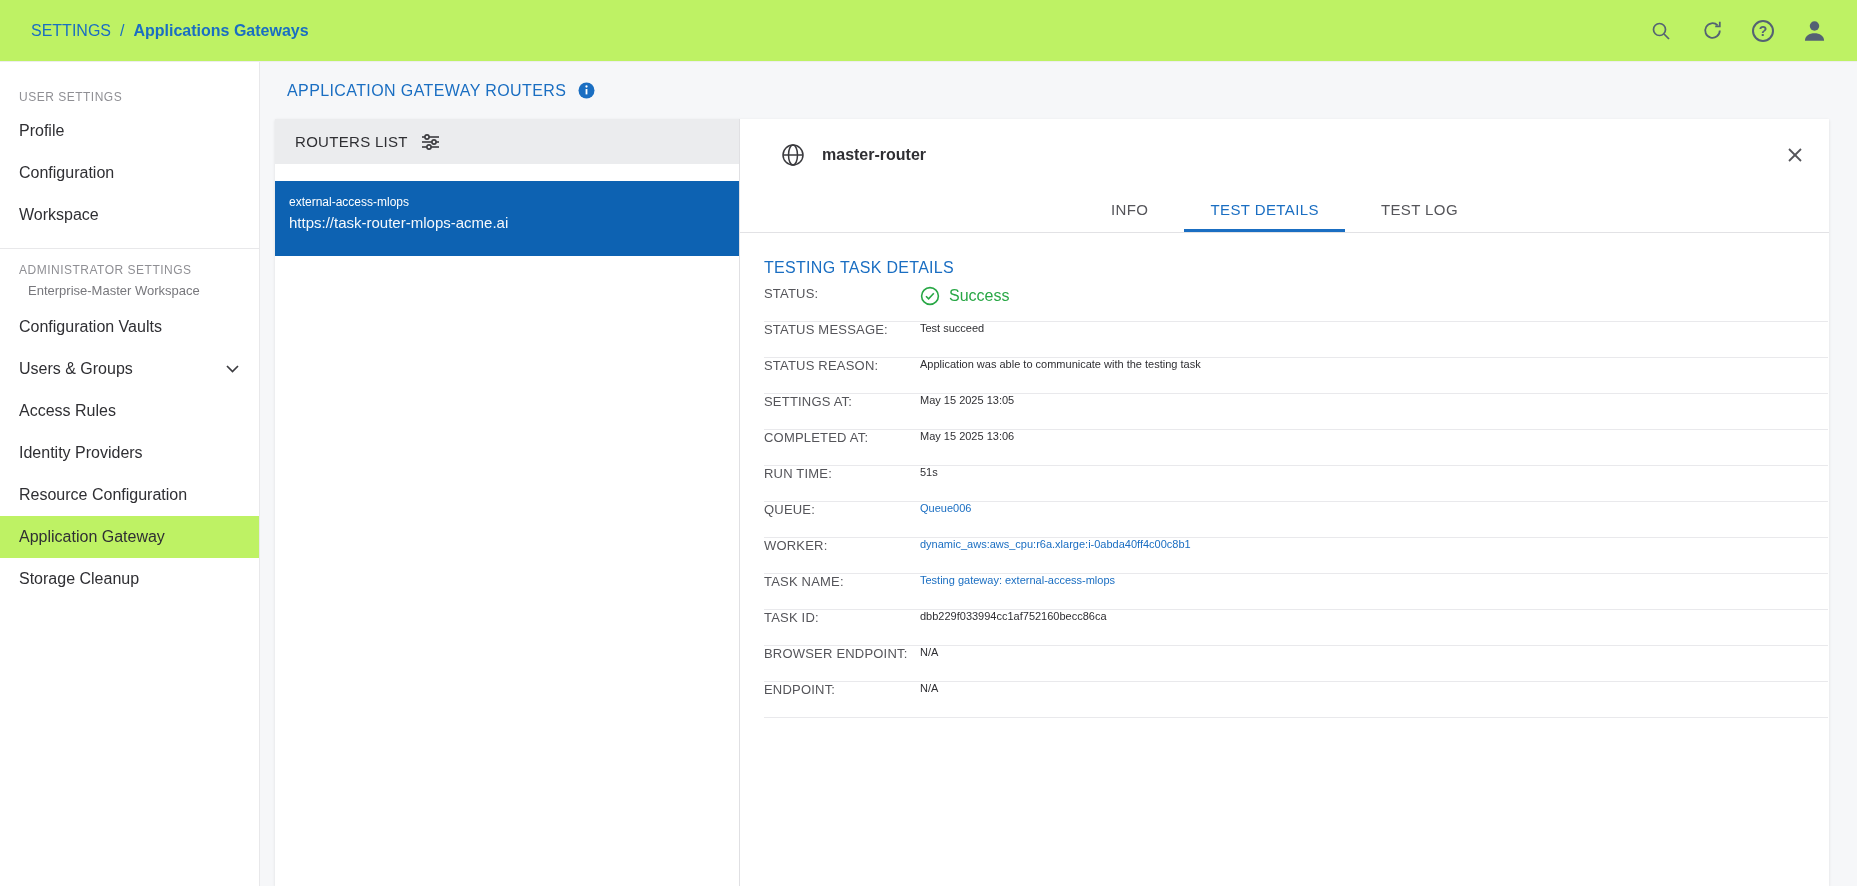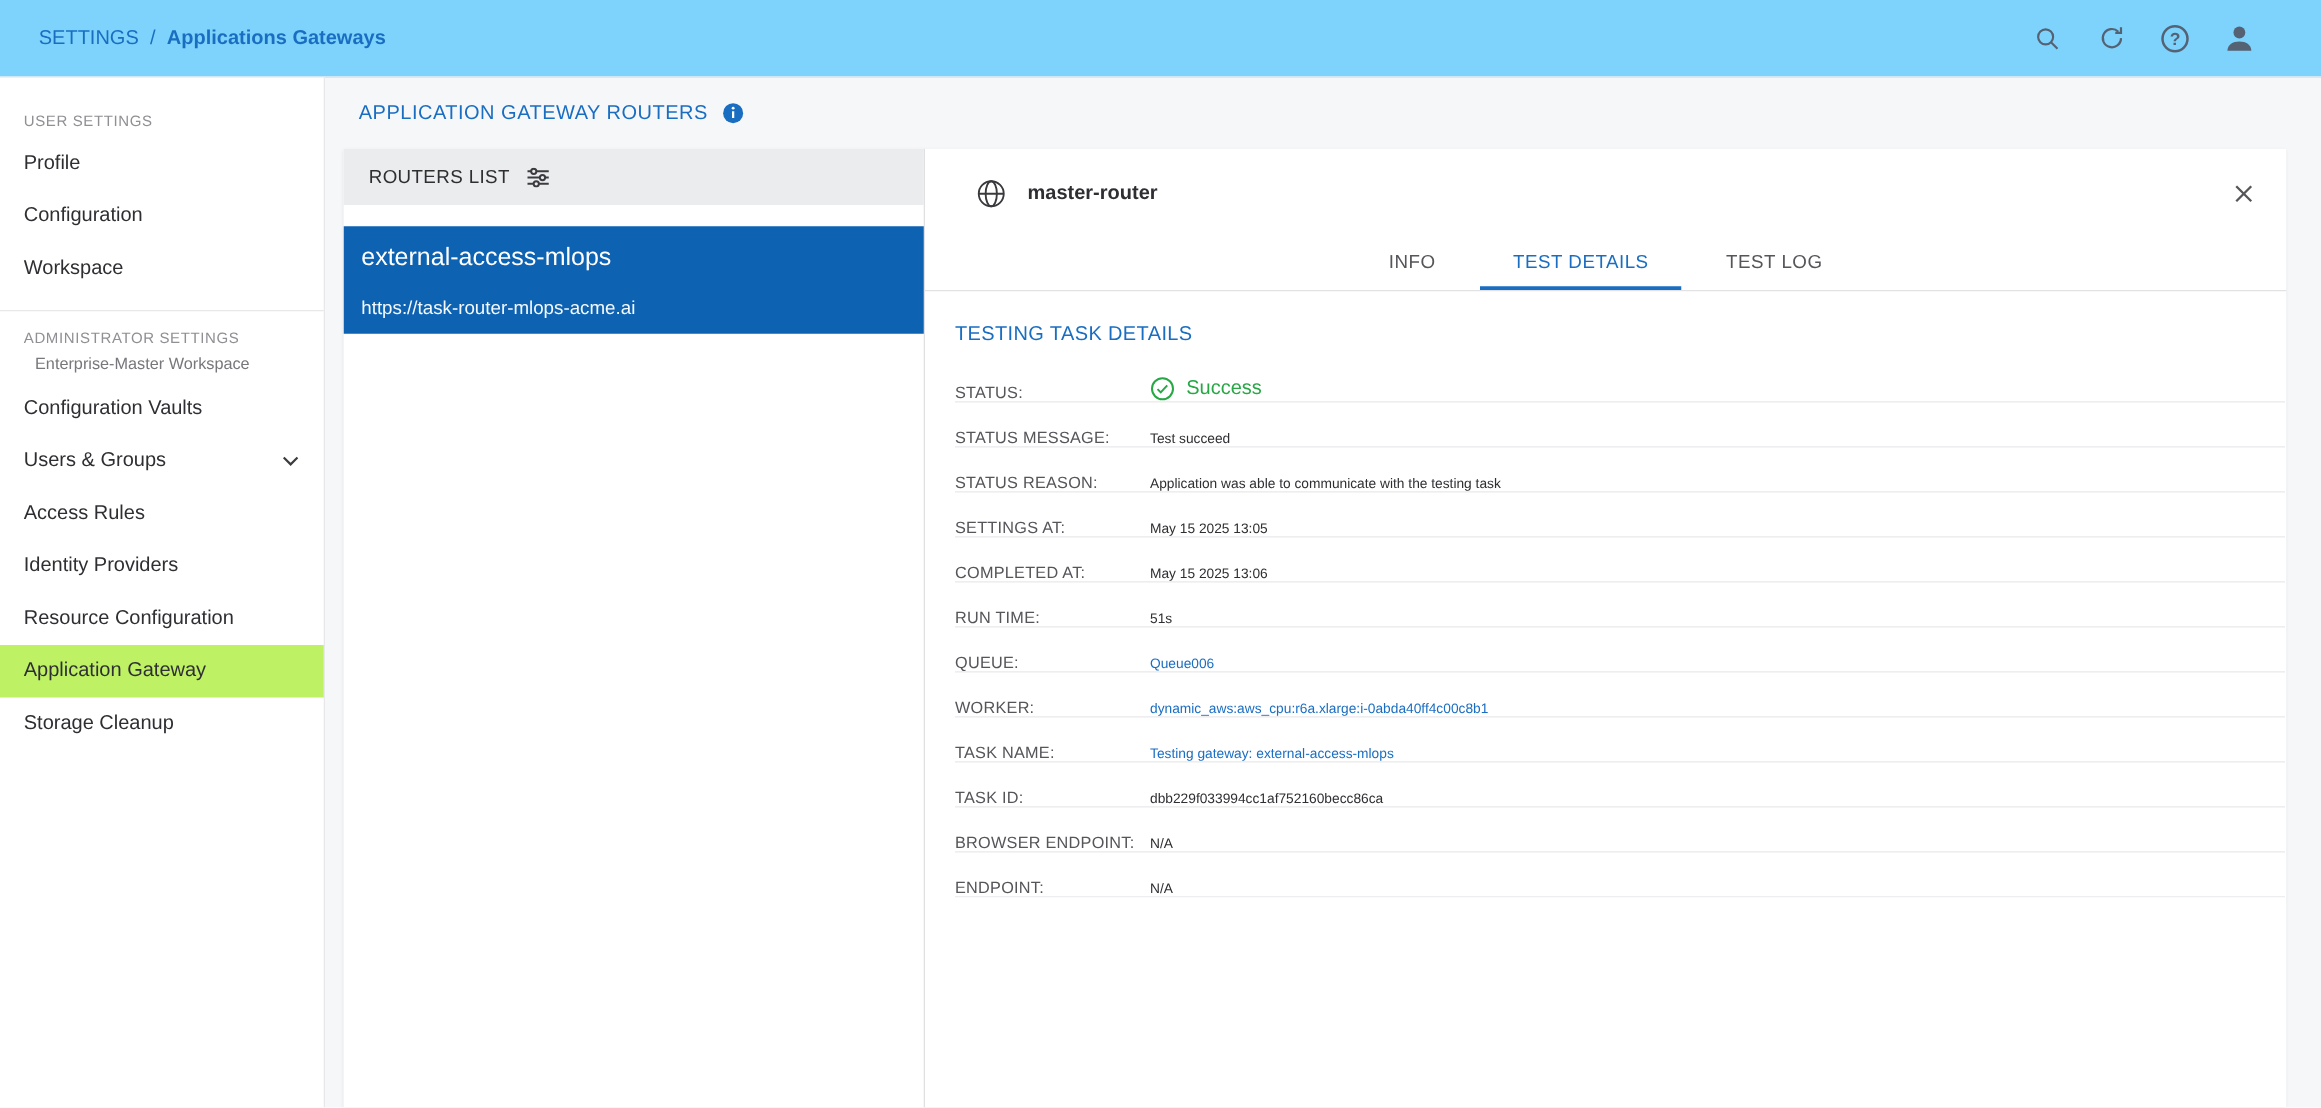--- a/index.html
+++ b/index.html
@@ -6,23 +6,23 @@
   html,body { width:1857px; height:886px; }
   body {
     font-family:"Liberation Sans", sans-serif;
     background:#f6f7f9;
     color:#2f2f33;
     overflow:hidden;
   }
 
   
   .topbar {
-    height:62px; background:#7dd3fc;
+    height:62px; background:#bef264;
     display:flex; align-items:center; justify-content:space-between;
-    padding:0 52px 0 31px;
+    padding:0 29px 0 31px;
     border-bottom:1px solid #ededef;
   }
   .breadcrumb { font-size:16px; color:#1a6ec2; display:flex; align-items:center; gap:9px; }
   .breadcrumb .current { font-weight:700; }
   .topbar-icons { display:flex; align-items:center; gap:23px; }
   .icon-btn { width:28px; height:28px; display:flex; align-items:center; justify-content:center; cursor:pointer; }
   .help-circle {
     width:22px; height:22px; border:2px solid #546273; border-radius:50%;
     color:#546273; font-size:14px; font-weight:700;
     display:flex; align-items:center; justify-content:center;
@@ -54,41 +54,41 @@
     min-height:0;
   }
 
   
   .routers-panel { width:465px; flex-shrink:0; border-right:1px solid #e0e0e3; display:flex; flex-direction:column; background:#fff; }
   .routers-header {
     height:45px; background:#ebecee; display:flex; align-items:center; gap:13px;
     padding-left:20px; font-size:15px; font-weight:400; letter-spacing:.3px; color:#2f2f33;
   }
   .router-item { margin-top:17px; min-height:75px; background:#0d62b2; color:#fff; padding:14px 16px 12px 14px; cursor:pointer; }
-  .router-name { font-size:20px; font-weight:500; margin-bottom:20px; }
+  .router-name { font-size:12px; font-weight:500; margin-bottom:5px; }
   .router-url { font-size:15px; font-weight:400; opacity:.96; }
 
   
   .detail-panel { flex:1; display:flex; flex-direction:column; min-width:0; }
   .detail-header { height:71px; display:flex; align-items:center; padding:0 20px 0 40px; }
   .detail-title { font-size:16px; font-weight:700; margin-left:16px; flex:1; }
   .close-btn { cursor:pointer; padding:6px; display:flex; }
 
   .tabs { height:43px; display:flex; justify-content:center; gap:10px; border-bottom:1px solid #e2e2e5; }
   .tab {
     padding:0 26px; display:flex; align-items:center; height:100%;
     font-size:15px; color:#55555a; letter-spacing:.4px; cursor:pointer;
     border-bottom:3px solid transparent;
   }
   .tab.active { color:#1a6ec2; border-bottom-color:#1a6ec2; font-weight:500; }
 
   .detail-body { padding:26px 1px 0 24px; overflow:auto; }
   .section-title { color:#1a6ec2; font-size:16px; font-weight:500; letter-spacing:.3px; margin-bottom:9px; }
 
-  .detail-row { display:flex; align-items:flex-end; min-height:36px; border-bottom:1px solid #e9e9ec; }
+  .detail-row { display:flex; align-items:flex-start; min-height:36px; border-bottom:1px solid #e9e9ec; }
   .row-label { width:156px; flex-shrink:0; font-size:13px; color:#55555a; letter-spacing:.2px; }
   .row-value { font-size:11px; color:#2f2f33; }
   .row-value.link { color:#1a6ec2; cursor:pointer; }
   .status-success { color:#28a745; display:flex; align-items:center; gap:9px; font-size:16px; }
 </style>
 </head>
 <body>
 
 <header class="topbar">
   <div class="breadcrumb">

